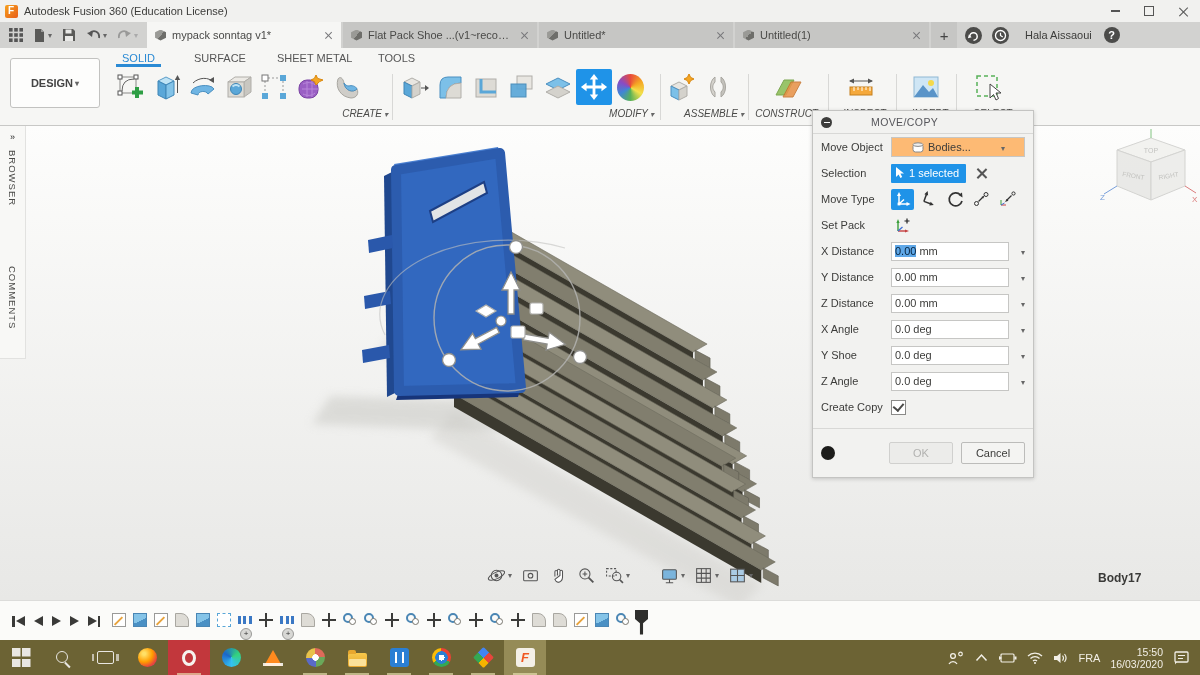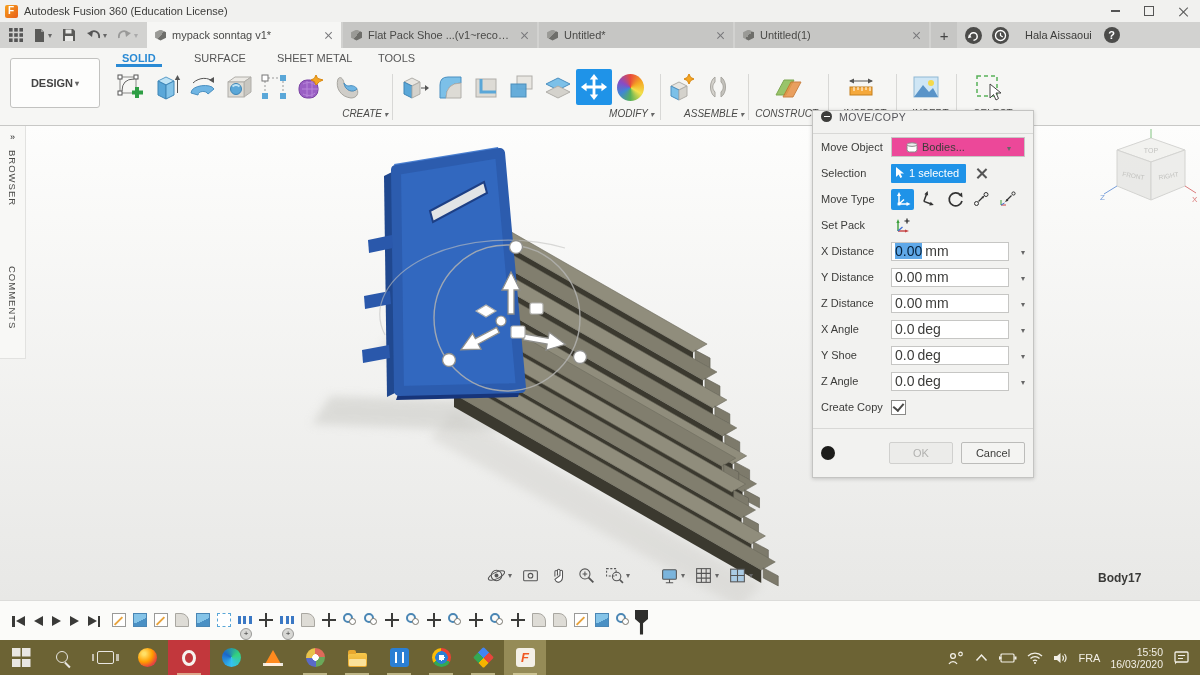--- a/index.html
+++ b/index.html
@@ -68,30 +68,30 @@
           background:linear-gradient(#fdfdfc,#e8e8e6);}
   .scene{position:absolute;inset:0;}
   .body-tag{position:absolute;left:1098px;top:445px;font-weight:bold;font-size:12px;color:#3a3a38;}
   
   .viewbar{position:absolute;left:487px;top:440px;display:flex;align-items:center;gap:9px;}
   .vb-item{display:flex;align-items:center;}
   .vb-gap{width:12px;}
   
   .dialog{position:absolute;left:812px;top:110px;width:220px;background:#f2f2f0;border:1px solid #c4c4c2;
           box-shadow:0 1px 4px rgba(0,0,0,.18);}
-  .dlg-header{height:22px;display:flex;border-bottom:1px solid #d8d8d6;}
+  .dlg-header{height:22px;display:flex;align-items:center;border-bottom:1px solid #d8d8d6;gap:32px;}
   .collapse-ico{width:11px;height:11px;border-radius:50%;background:#3d3d3b;margin:0 7px 0 8px;position:relative;}
   .collapse-ico::after{content:"";position:absolute;left:2.5px;top:5px;width:6px;height:1.4px;background:#fff;}
   .dlg-title{font-size:10.5px;color:#55555a;letter-spacing:.4px;}
   .dlg-row{display:flex;align-items:center;height:26px;padding:0 8px;}
   .dlg-label{width:70px;flex:none;color:#3c3c3a;}
-  .dd-box{flex:1;height:18px;background:#ec4899;border:1px solid #c6c6c4;display:flex;align-items:center;padding:0 13px;}
+  .dd-box{flex:1;height:18px;background:#fdba74;border:1px solid #c6c6c4;display:flex;align-items:center;padding:0 19px;}
   .dd-box .dd-caret{margin-left:auto;}
   .dlg-input{width:110px;height:17px;background:#fff;border:1px solid #c6c6c4;display:flex;align-items:center;
-             padding:0 3px;font-size:14px;}
+             padding:0 3px;font-size:11px;}
   .val.sel{background:#5fa8e8;color:#06213c;}
   .unit{margin-left:3px;}
   .sel-chip{height:19px;background:#1f93e8;color:#fff;display:flex;align-items:center;padding:0 7px 0 4px;gap:4px;border-radius:1px;}
   .clear-x{position:relative;width:10px;height:10px;margin-left:10px;}
   .clear-x::before,.clear-x::after{content:"";position:absolute;left:4.5px;top:-1px;width:1.8px;height:13px;background:#555;}
   .clear-x::before{transform:rotate(45deg);}.clear-x::after{transform:rotate(-45deg);}
   .mt-btn{width:23px;height:21px;display:flex;align-items:center;justify-content:center;margin-right:3px;border-radius:2px;}
   .mt-btn.active{background:#1f93e8;}
   .checkbox{width:13px;height:13px;border:1px solid #8a8a88;background:#fff;position:relative;}
   .checkbox.checked::after{content:"";position:absolute;left:2.5px;top:0.5px;width:5px;height:8px;
@@ -274,21 +274,21 @@
         </svg>
     </span>
     <span class="user-name">Hala Aissaoui</span>
     <span class="help-ico"></span>
   </div>
 
   <div class="ribbon">
     <div class="design-btn caret">
       <span>DESIGN</span>
     </div>
-    <span class="env-tab active" style="left:122px;font-weight:bold;">SOLID</span>
+    <span class="env-tab active" style="left:122px;">SOLID</span>
     <span class="env-tab" style="left:194px;">SURFACE</span>
     <span class="env-tab" style="left:277px;">SHEET METAL</span>
     <span class="env-tab" style="left:378px;">TOOLS</span>
 
     <div class="rgroup" style="left:112px;width:276px;">
       <div class="ric-row">
         <span class="ric">
             <svg width="30" height="30" viewBox="0 0 30 30">
               <rect x="5" y="5" width="16" height="16" fill="none" stroke="#8a8a88"></rect>
               <rect x="3" y="3" width="4" height="4" fill="#fff" stroke="#555"></rect>

